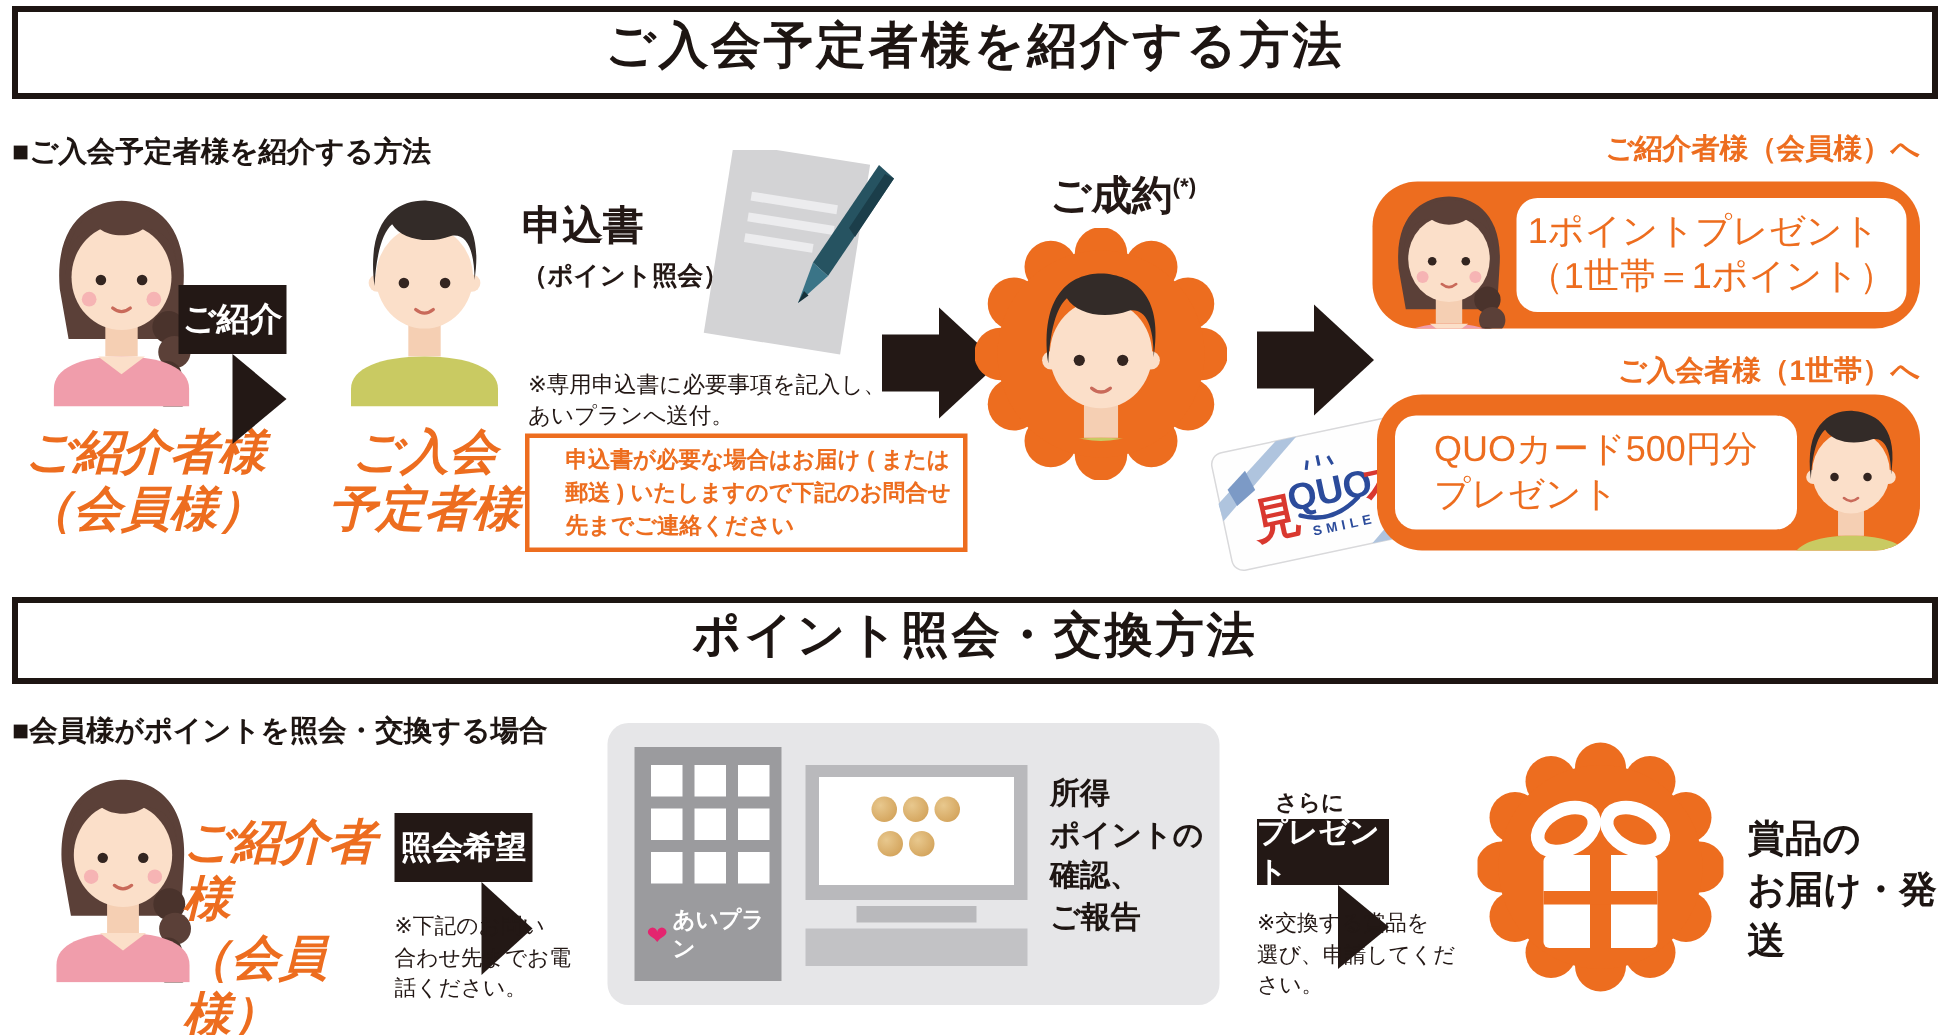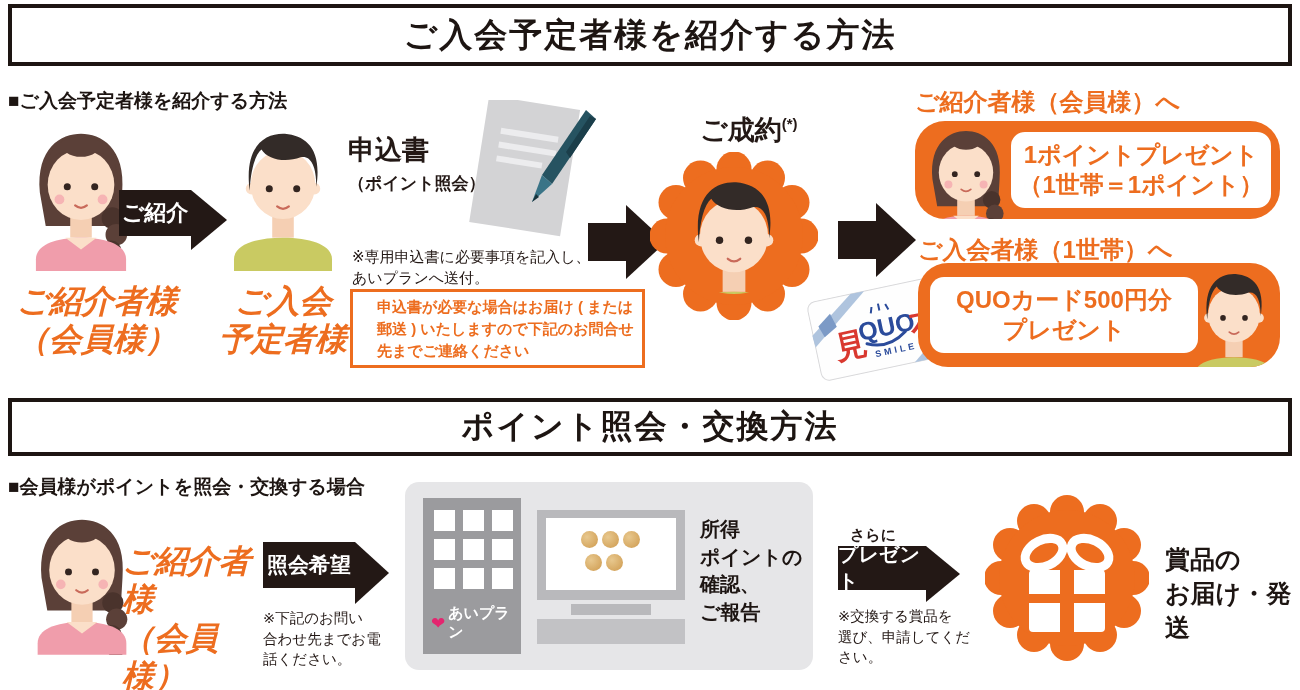--- a/index.html
+++ b/index.html
@@ -1,44 +1,44 @@
 <!DOCTYPE html>
 <html><head>
 <meta charset="utf-8">
 <style>
   html,body{margin:0;padding:0;background:#fff;}
   .stage{position:relative;width:1300px;height:690px;background:#fff;overflow:hidden;
          font-family:"Liberation Sans","DejaVu Sans",sans-serif;color:#231815;}
   .abs{position:absolute;}
   .pl{white-space:pre-line;}
   .title-box{left:8px;width:1276px;border:4px solid #1d1512;background:#fff;
-             display:flex;align-items:center;justify-content:center;}
+             display:flex;justify-content:center;}
   .title-text{font-size:33px;font-weight:800;letter-spacing:2px;color:#1d1512;}
   .case-heading{font-size:19px;font-weight:700;color:#1d1512;}
   .orange{color:#ED6D1F;}
   .avatar-label{font-weight:800;font-size:32px;line-height:1.2;text-align:center;font-style:italic;}
   
-  .jarrow{display:flex;align-items:flex-start;}
+  .jarrow{display:flex;align-items:flex-end;flex-direction:column;}
   .jarrow .abody{background:#231815;color:#fff;font-weight:700;display:flex;
                  align-items:center;justify-content:center;}
   .jarrow .ahead{width:0;height:0;border-style:solid;
                  border-color:transparent transparent transparent #231815;}
   
   .parrow{display:flex;align-items:center;}
   .parrow .pbody{background:#231815;width:38px;height:38px;}
   .parrow .phead{width:0;height:0;border-style:solid;border-width:37px 0 37px 40px;
                  border-color:transparent transparent transparent #231815;}
   .note{font-size:15px;line-height:1.42;color:#231815;font-weight:500;}
   .onote-box{border:3px solid #ED6D1F;background:#fff;padding:4px 7px;}
   .onote-box .t{font-size:15px;line-height:1.45;color:#ED6D1F;font-weight:700;}
-  .reward-head{font-size:24px;font-weight:800;text-align:left;color:#ED6D1F;}
+  .reward-head{font-size:19px;font-weight:800;text-align:right;color:#ED6D1F;}
   .reward-box{background:#ED6D1F;border-radius:30px;overflow:hidden;}
   .reward-inner{position:absolute;background:#fff;border-radius:14px;
                 display:flex;align-items:center;justify-content:center;}
-  .reward-text{font-size:24px;font-weight:700;color:#ED6D1F;text-align:center;line-height:1.25;}
+  .reward-text{font-size:24px;font-weight:400;color:#ED6D1F;line-height:1.25;}
   .gray-panel{background:#E6E6E8;border-radius:14px;}
   .building{position:absolute;background:#9B9B9E;}
   .win-grid{position:absolute;left:11px;top:12px;display:grid;
             grid-template-columns:repeat(3,21px);grid-auto-rows:21px;gap:8px;}
   .win{background:#fff;}
   .blogo{position:absolute;left:8px;bottom:12px;display:flex;align-items:center;gap:3px;}
   .blogo .heart{color:#E4256F;font-size:17px;line-height:1;}
   .blogo .bname{color:#fff;font-size:15px;font-weight:700;}
   .monitor{position:absolute;background:#B9B9BC;}
   .screen{position:absolute;left:9px;top:8px;right:9px;bottom:10px;background:#fff;}

